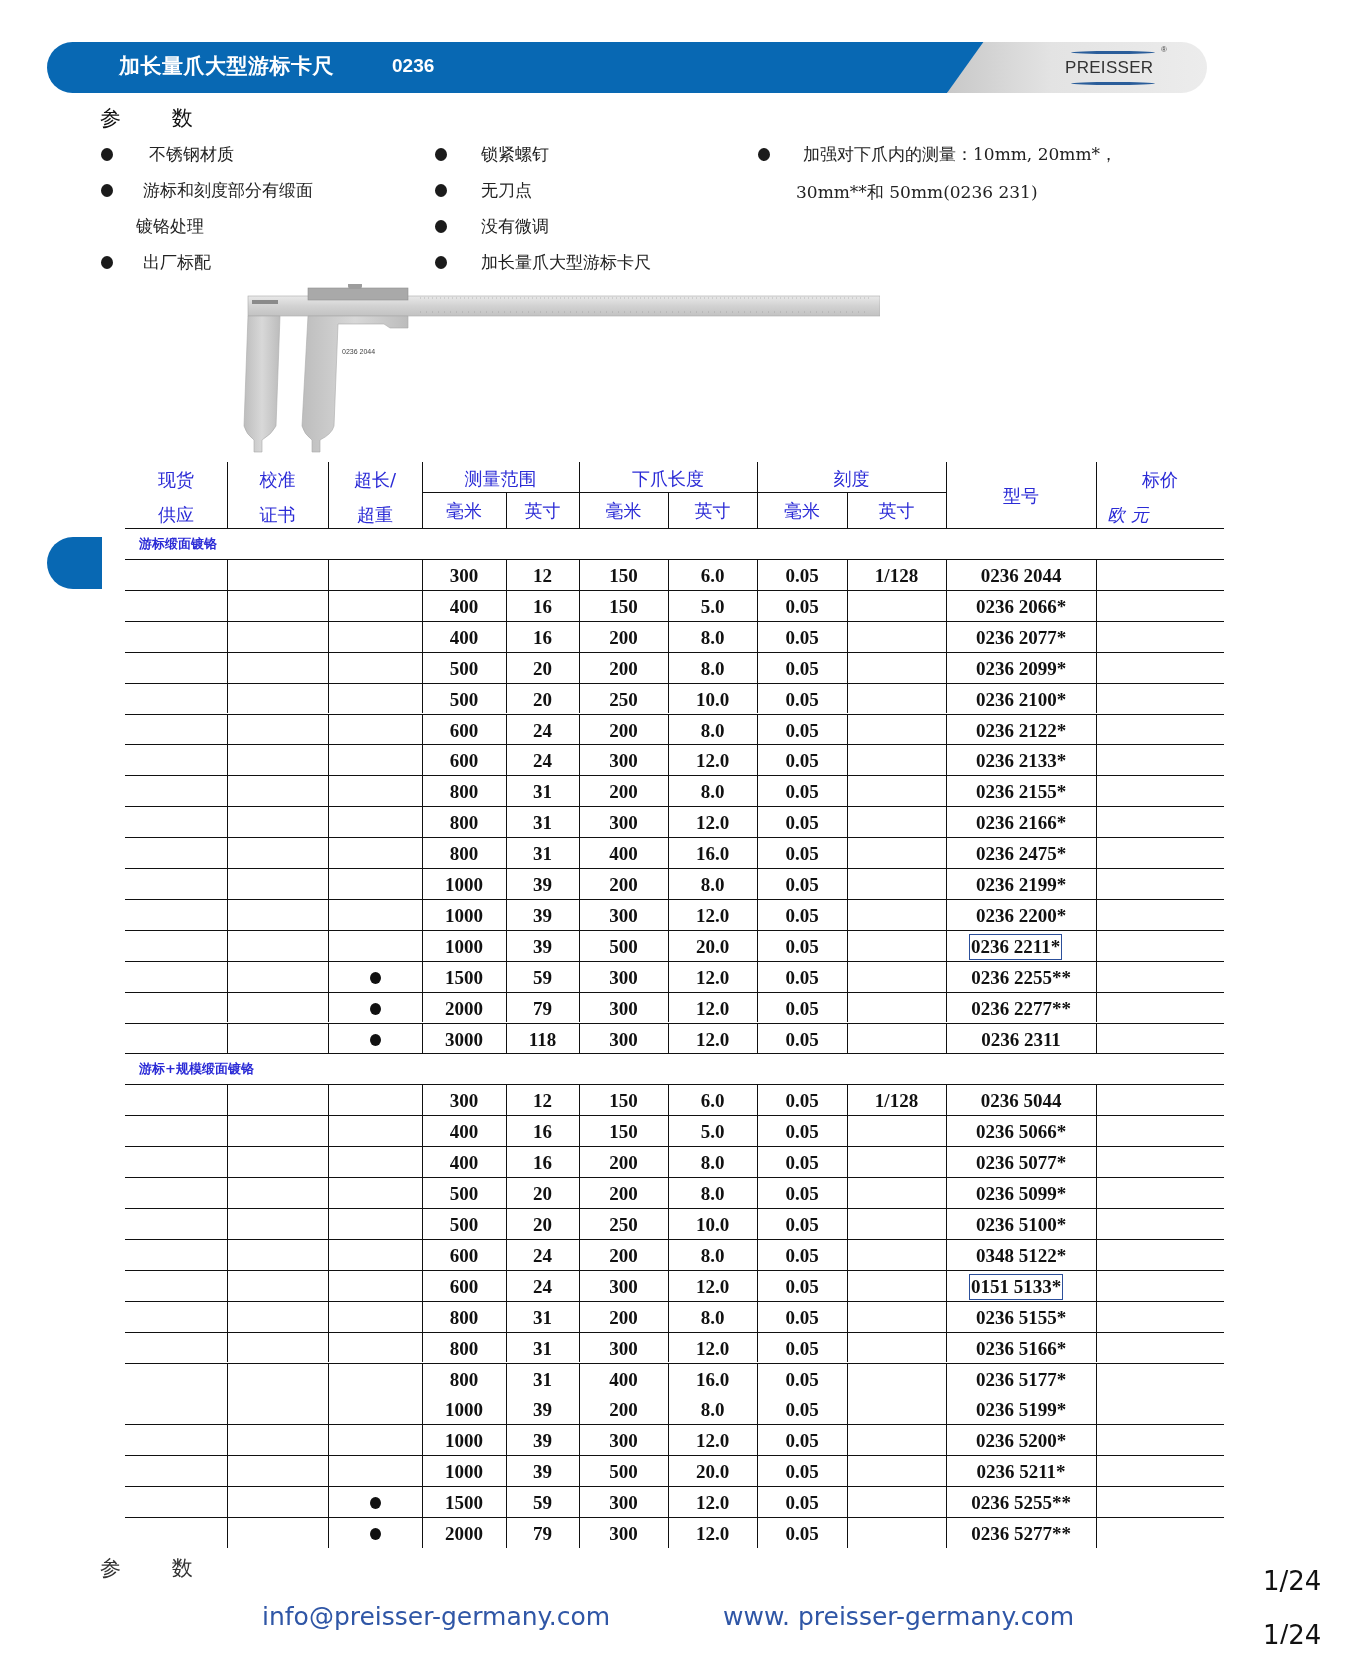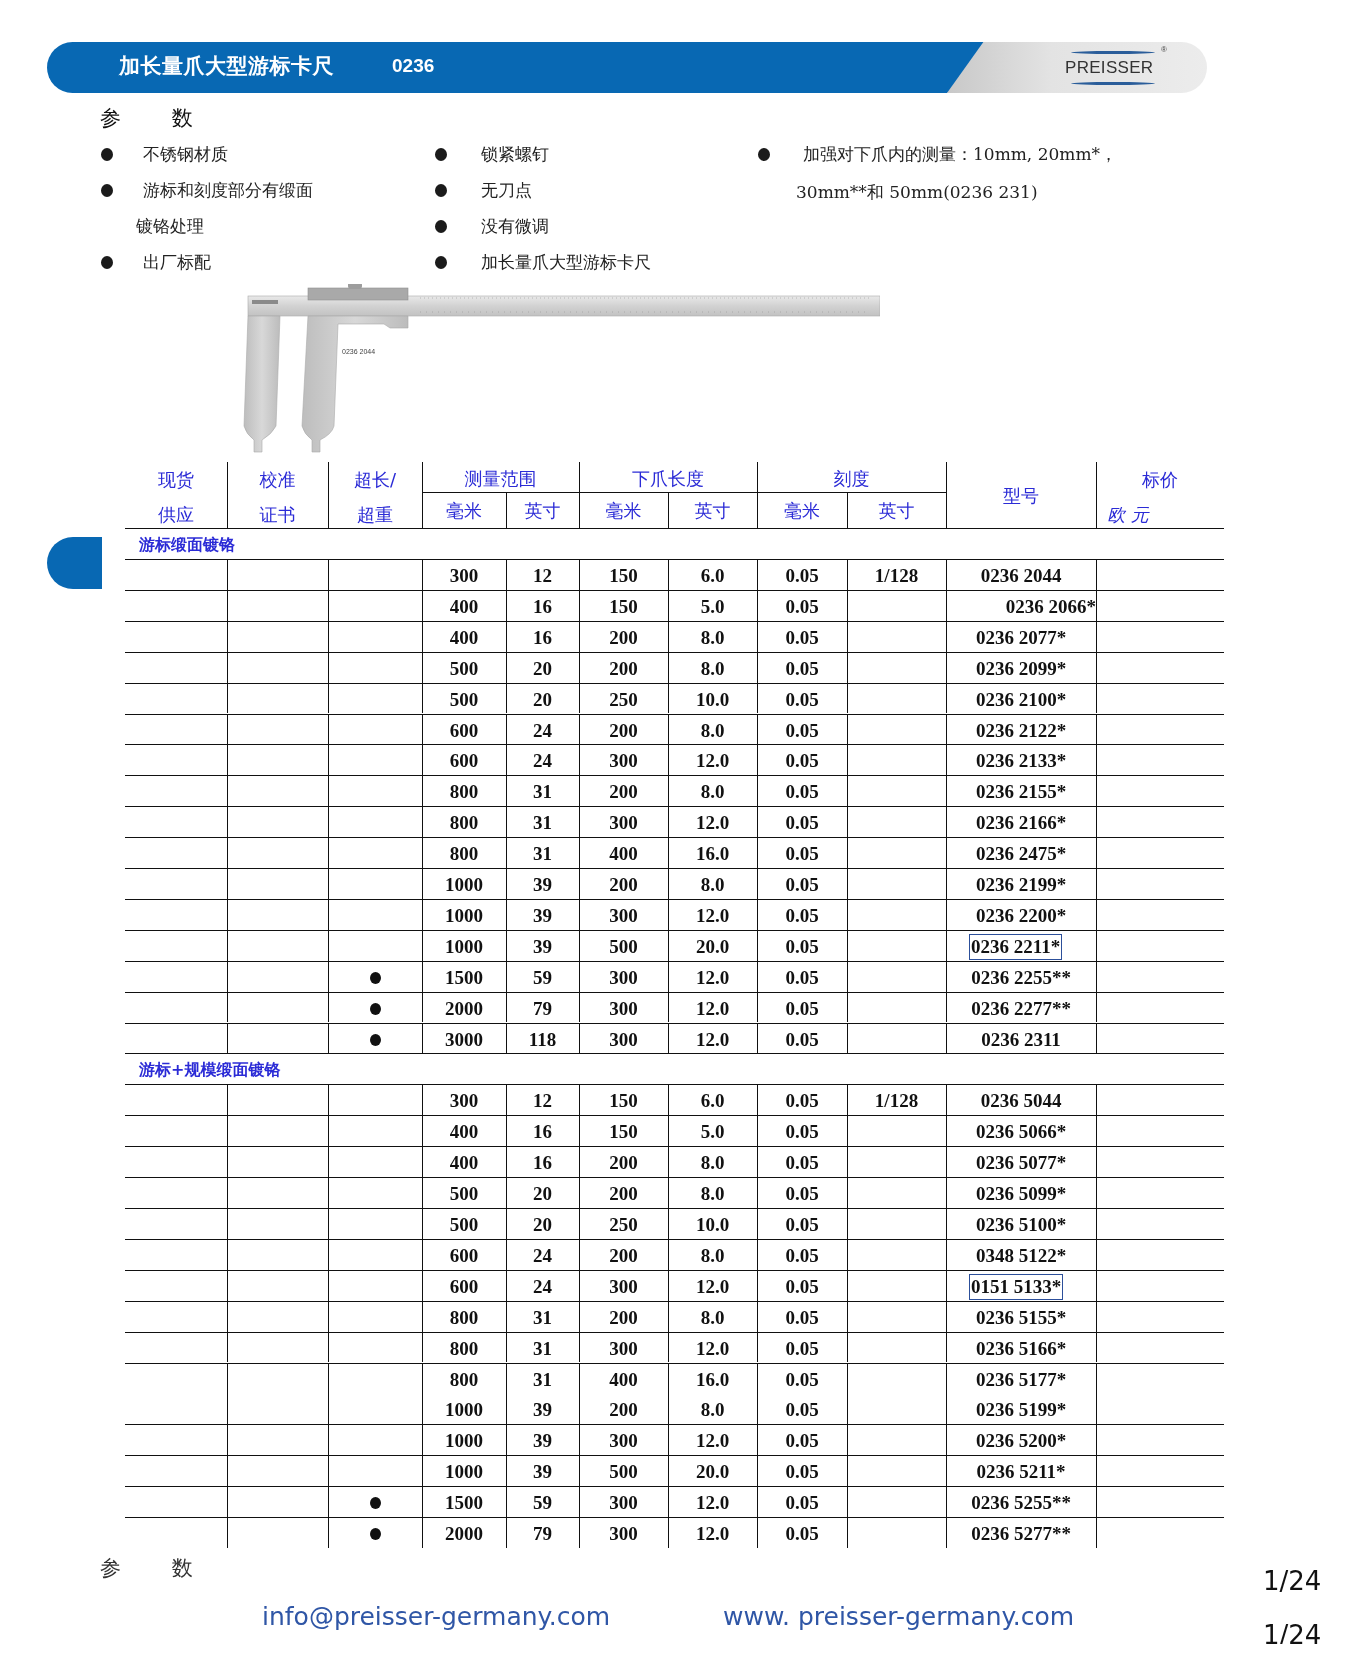--- a/index.html
+++ b/index.html
@@ -26,21 +26,21 @@
   .logo-reg { position: absolute; left: 104px; top: -1px; font-size: 8px; color: #444; font-family: "Liberation Sans", sans-serif; }
 
   
   .params-title { position: absolute; left: 100px; top: 104px; font-size: 21px; font-family: "DejaVu Serif", serif; letter-spacing: 22px; }
   .feat { position: absolute; font-size: 17px; color: #222; white-space: nowrap; font-family: "DejaVu Serif", serif; }
   .bullet { position: absolute; width: 12px; height: 13px; border-radius: 50%; background: #1b1b1b; }
 
   
   .caliper { position: absolute; left: 240px; top: 284px; width: 640px; height: 170px; }
   .hdr { position: absolute; font-family: "DejaVu Sans", sans-serif; font-size: 18px; color: #2b2bd6; text-align: center; white-space: nowrap; }
-  .section-label { position: absolute; font-family: "DejaVu Sans", sans-serif; font-size: 16px; color: #2b2bd6; font-weight: bold; white-space: nowrap; }
+  .section-label { position: absolute; font-family: "DejaVu Sans", sans-serif; font-size: 13px; color: #2b2bd6; font-weight: bold; white-space: nowrap; }
   .hline { position: absolute; height: 0; border-top: 1.5px solid #111; }
   .vline { position: absolute; width: 0; border-left: 1.5px solid #111; }
   .cell { position: absolute; font-family: "Liberation Serif", serif; font-weight: bold; font-size: 19px; text-align: center; color: #111; white-space: nowrap; }
   .dot { position: absolute; width: 11px; height: 12px; border-radius: 50%; background: #111; }
   .boxed { outline: 1px solid #2c4f9a; outline-offset: 1px; }
 
   .side-tab { position: absolute; left: 47px; top: 537px; width: 55px; height: 52px; background: #0868b3; border-radius: 26px 0 0 26px; }
 
   
   .footer-title { position: absolute; left: 100px; top: 1554px; font-size: 21px; color: #333; letter-spacing: 22px; }
@@ -60,21 +60,21 @@
     <span class="logo-text">PREISSER</span>
     <div class="logo-line bot"></div>
     <span class="logo-reg">®</span>
   </div>
 </div>
 
 <div class="params-title">参 数</div>
 
 <div>
   <span class="bullet" style="left:101px;top:148px;"></span>
-  <span class="feat" style="left:143px;top:143px;">不锈钢材质</span>
+  <span class="feat" style="left:149px;top:143px;">不锈钢材质</span>
   <span class="bullet" style="left:101px;top:184px;"></span>
   <span class="feat" style="left:143px;top:179px;">游标和刻度部分有缎面</span>
   <span class="feat" style="left:136px;top:215px;">镀铬处理</span>
   <span class="bullet" style="left:101px;top:256px;"></span>
   <span class="feat" style="left:143px;top:251px;">出厂标配</span>
 </div>
 
 <div>
   <span class="bullet" style="left:435px;top:148px;"></span>
   <span class="feat" style="left:481px;top:143px;">锁紧螺钉</span>
@@ -171,21 +171,21 @@
     <div class="vline" style="left: 847px; top: 559px; height: 30.9px;"></div>
     <div class="vline" style="left: 946px; top: 559px; height: 30.9px;"></div>
     <div class="vline" style="left: 1096px; top: 559px; height: 30.9px;"></div>
     <div class="hline" style="left: 125px; top: 589.9px; width: 1099px;"></div>
     <div class="cell" style="left: 422px; top: 595.9px; width: 84px;">400</div>
     <div class="cell" style="left: 506px; top: 595.9px; width: 73px;">16</div>
     <div class="cell" style="left: 579px; top: 595.9px; width: 89px;">150</div>
     <div class="cell" style="left: 668px; top: 595.9px; width: 89px;">5.0</div>
     <div class="cell" style="left: 757px; top: 595.9px; width: 90px;">0.05</div>
     <div class="cell" style="left: 847px; top: 595.9px; width: 99px;"></div>
-    <div class="cell" style="left: 946px; top: 595.9px; width: 150px; text-align: right;">0236 2066*</div>
+    <div class="cell" style="left: 946px; top: 595.9px; width: 150px;">0236 2066*</div>
     <div class="cell" style="left: 1096px; top: 595.9px; width: 128px;"></div>
     <div class="vline" style="left: 227px; top: 589.9px; height: 30.9px;"></div>
     <div class="vline" style="left: 328px; top: 589.9px; height: 30.9px;"></div>
     <div class="vline" style="left: 422px; top: 589.9px; height: 30.9px;"></div>
     <div class="vline" style="left: 506px; top: 589.9px; height: 30.9px;"></div>
     <div class="vline" style="left: 579px; top: 589.9px; height: 30.9px;"></div>
     <div class="vline" style="left: 668px; top: 589.9px; height: 30.9px;"></div>
     <div class="vline" style="left: 757px; top: 589.9px; height: 30.9px;"></div>
     <div class="vline" style="left: 847px; top: 589.9px; height: 30.9px;"></div>
     <div class="vline" style="left: 946px; top: 589.9px; height: 30.9px;"></div>

